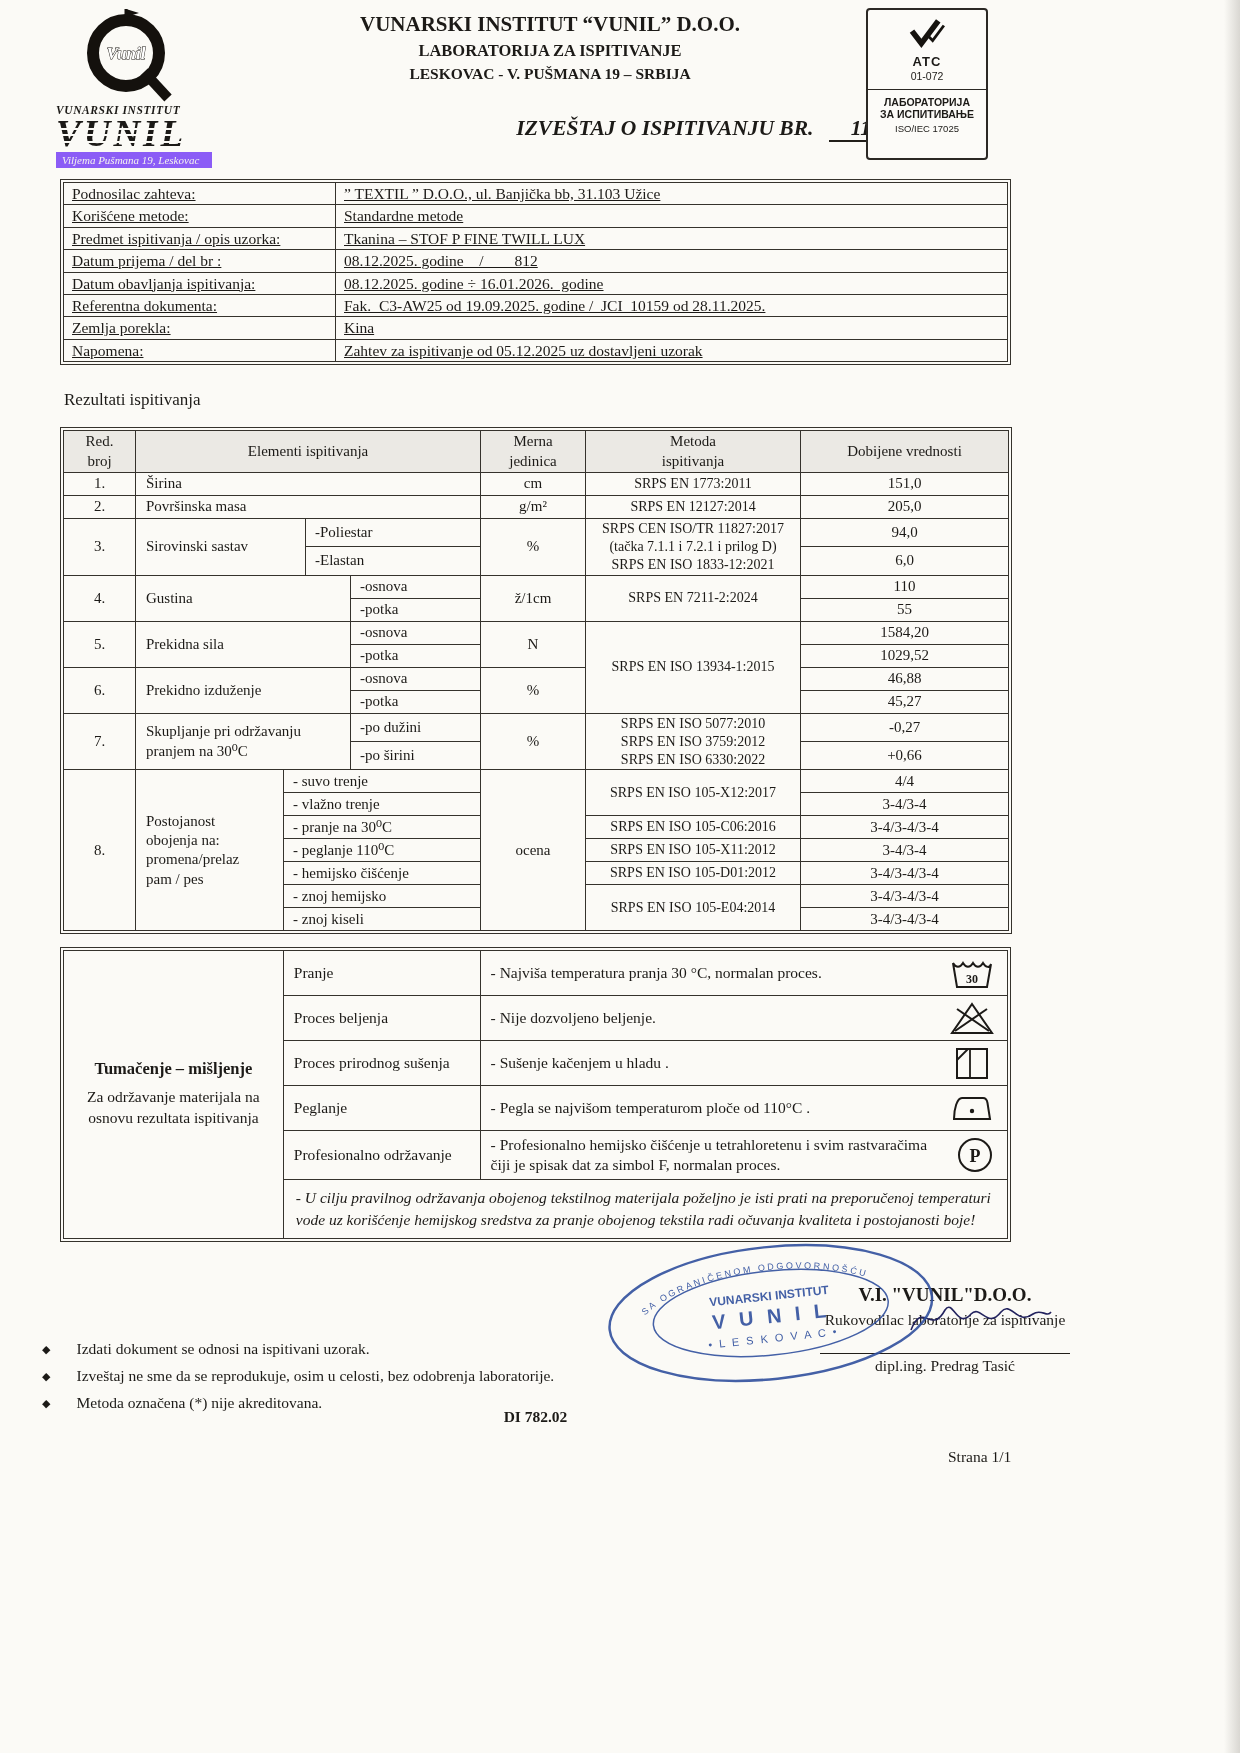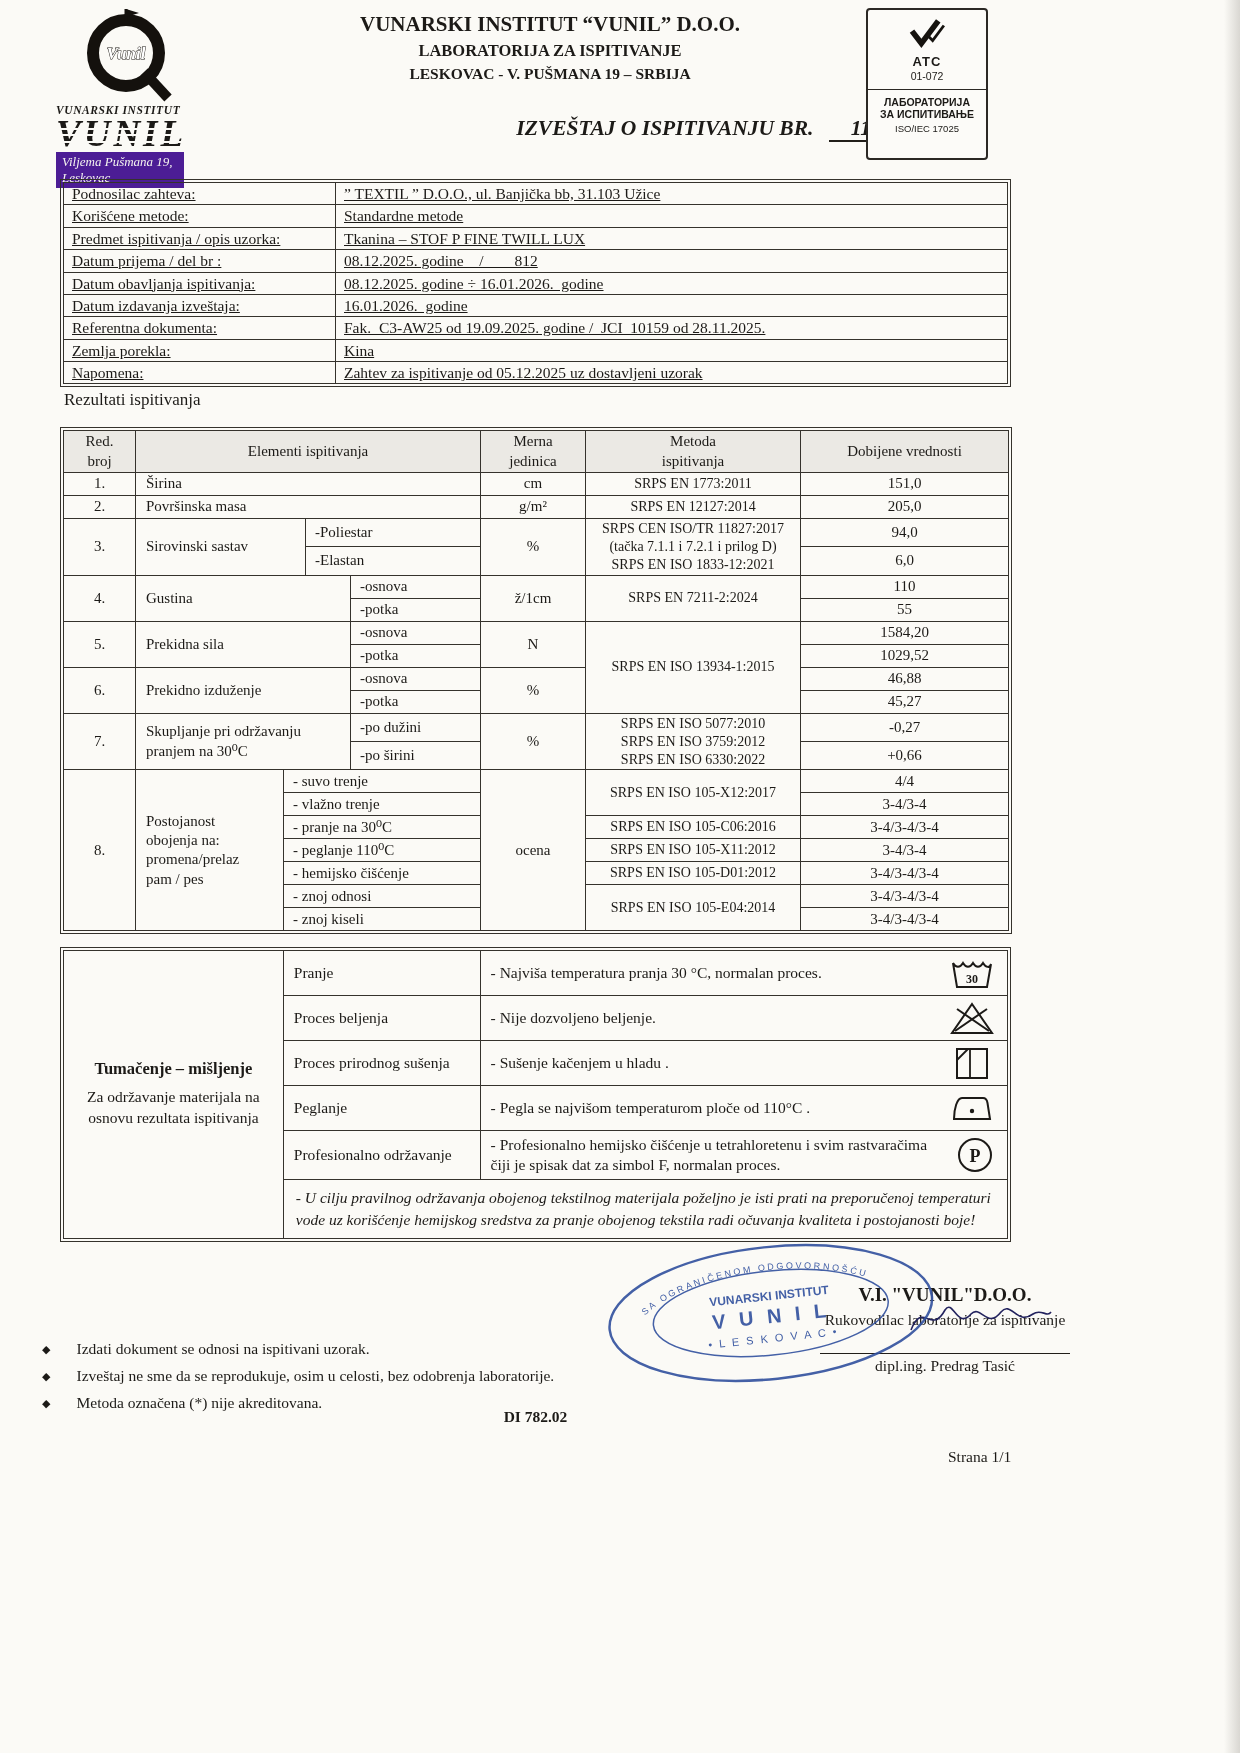--- a/index.html
+++ b/index.html
@@ -16,21 +16,21 @@
 
   .dbl{outline:1.5px solid #35322c;outline-offset:2.5px;}
 
   
   .logo-block{position:absolute;left:56px;top:6px;width:200px;}
   .emblem{margin-left:24px;display:block;}
   .logo-inst{font-size:11.5px;font-weight:bold;font-style:italic;letter-spacing:.6px;margin-top:2px;}
   .wordmark{position:relative;display:inline-block;font-size:37px;font-weight:bold;font-style:italic;letter-spacing:3px;line-height:.95;}
   .wordmark .stripe{position:absolute;left:-4px;right:-4px;height:2px;background:#fbfaf6;}
   .s1{top:34%;} .s2{top:52%;} .s3{top:70%;}
-  .logo-bar{background:#4c1d95;color:#f4f3ef;font-size:13px;font-style:italic;padding:2px 6px;width:128px;margin-top:1px;}
+  .logo-bar{background:#8b5cf6;color:#f4f3ef;font-size:11px;font-style:italic;padding:2px 6px;width:156px;margin-top:1px;}
 
   .header-center{position:absolute;left:240px;top:12px;width:620px;text-align:center;}
   .h-inst{font-size:21px;font-weight:bold;}
   .h-lab{font-size:16.5px;font-weight:bold;margin-top:4px;}
   .h-addr{font-size:15.5px;font-weight:600;margin-top:4px;text-align:center;}
   .h-tel{font-size:15.5px;font-weight:600;margin-top:2px;}
 
   .title-row{position:absolute;left:140px;top:116px;width:820px;text-align:right;
     font-style:italic;font-weight:bold;font-size:21.5px;}
   .rnum{border-bottom:2.5px solid #211e19;padding:0 22px;margin-left:10px;}
@@ -155,24 +155,20 @@
     </tr>
     <tr>
       <td class="ilabel">Datum prijema / del br :</td>
       <td class="ival">08.12.2025. godine    /        812</td>
     </tr>
     <tr>
       <td class="ilabel">Datum obavljanja ispitivanja:</td>
       <td class="ival">08.12.2025. godine ÷ 16.01.2026.  godine</td>
     </tr>
     <tr>
-      <td class="ilabel">Datum izdavanja izveštaja:</td>
-      <td class="ival">16.01.2026.  godine</td>
-    </tr>
-    <tr>
       <td class="ilabel">Referentna dokumenta:</td>
       <td class="ival">Fak.  C3-AW25 od 19.09.2025. godine /  JCI  10159 od 28.11.2025.</td>
     </tr>
     <tr>
       <td class="ilabel">Zemlja porekla:</td>
       <td class="ival">Kina</td>
     </tr>
     <tr>
       <td class="ilabel">Napomena:</td>
       <td class="ival">Zahtev za ispitivanje od 05.12.2025 uz dostavljeni uzorak</td>
@@ -314,21 +310,21 @@
       <td colspan="3" class="scell">- peglanje 110⁰C</td>
       <td class="mcell">SRPS EN ISO 105-X11:2012</td>
       <td>3-4/3-4</td>
     </tr>
     <tr>
       <td colspan="3" class="scell">- hemijsko čišćenje</td>
       <td class="mcell">SRPS EN ISO 105-D01:2012</td>
       <td>3-4/3-4/3-4</td>
     </tr>
     <tr>
-      <td colspan="3" class="scell">- znoj odnosi</td>
+      <td colspan="3" class="scell">- znoj hemijsko</td>
       <td rowspan="2" class="mcell">SRPS EN ISO 105-E04:2014</td>
       <td>3-4/3-4/3-4</td>
     </tr>
     <tr>
       <td colspan="3" class="scell">- znoj kiseli</td>
       <td>3-4/3-4/3-4</td>
     </tr>
   </tbody>
 </table>
 

